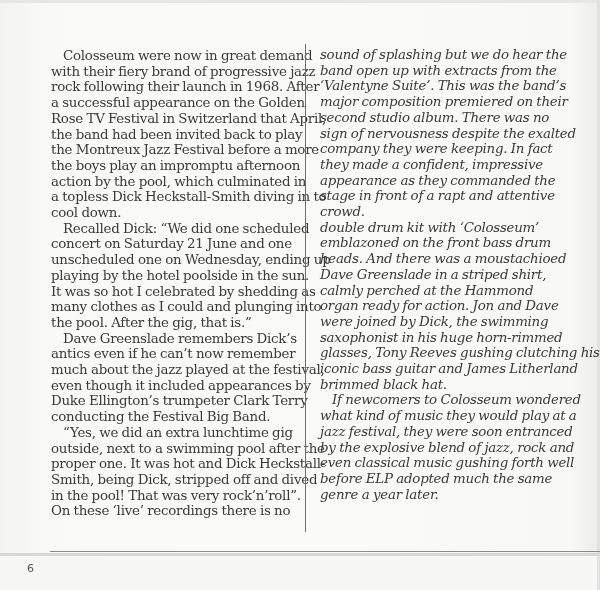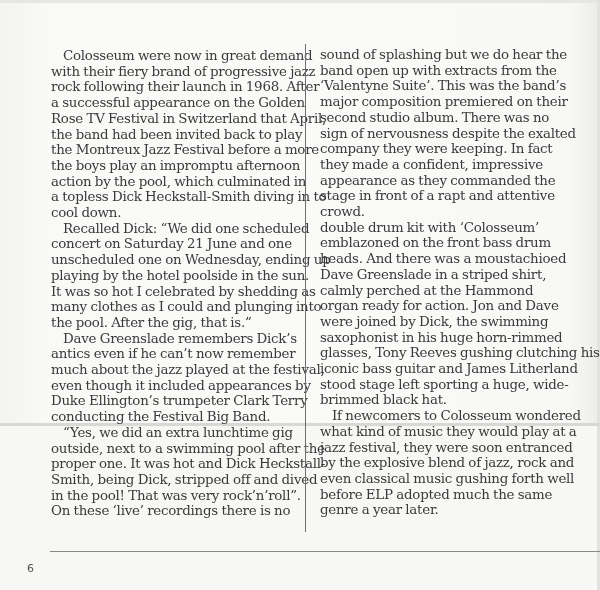--- a/index.html
+++ b/index.html
@@ -11,21 +11,21 @@
       height: 590px;
       background: #f7f7f5;
       position: relative;
       overflow: hidden;
       font-family: "DejaVu Serif", "Liberation Serif", serif;
       color: #3a3a3a;
     }
     .page {
       position: absolute;
       left: 0; top: 0;
-      width: 600px; height: 426px;
+      width: 600px; height: 556px;
       background: linear-gradient(to right, #f3f3f1 0%, #f9f9f8 8%, #fafaf9 50%, #f8f8f7 95%, #ececea 100%);
     }
     .top-edge {
       position: absolute;
       left: 0; top: 0; width: 600px; height: 3px;
       background: #e6e6e4;
     }
     .bottom-edge {
       position: absolute;
       left: 0; bottom: 0; width: 600px; height: 3px;
@@ -45,20 +45,21 @@
       word-spacing: -0.5px;
     }
     .col-left {
       left: 51px;
       width: 250px;
     }
     .col-right {
       left: 320px;
       width: 248px;
       top: 47px;
+      font-style: italic;
     }
     .line {
       display: block;
       white-space: nowrap;
     }
     .indent {
       padding-left: 12px;
     }
     .divider-v {
       position: absolute;
@@ -152,21 +153,20 @@
         <span class="line">double drum kit with ‘Colosseum’</span>
         <span class="line">emblazoned on the front bass drum</span>
         <span class="line">heads. And there was a moustachioed</span>
         <span class="line">Dave Greenslade in a striped shirt,</span>
         <span class="line">calmly perched at the Hammond</span>
         <span class="line">organ ready for action. Jon and Dave</span>
         <span class="line">were joined by Dick, the swimming</span>
         <span class="line">saxophonist in his huge horn-rimmed</span>
         <span class="line">glasses, Tony Reeves gushing clutching his</span>
         <span class="line">iconic bass guitar and James Litherland</span>
-        <span class="line">stood stage left sporting a huge, wide-</span>
         <span class="line">brimmed black hat.</span>
       </div>
       <div>
         <span class="line indent">If newcomers to Colosseum wondered</span>
         <span class="line">what kind of music they would play at a</span>
         <span class="line">jazz festival, they were soon entranced</span>
         <span class="line">by the explosive blend of jazz, rock and</span>
         <span class="line">even classical music gushing forth well</span>
         <span class="line">before ELP adopted much the same</span>
         <span class="line">genre a year later.</span>

